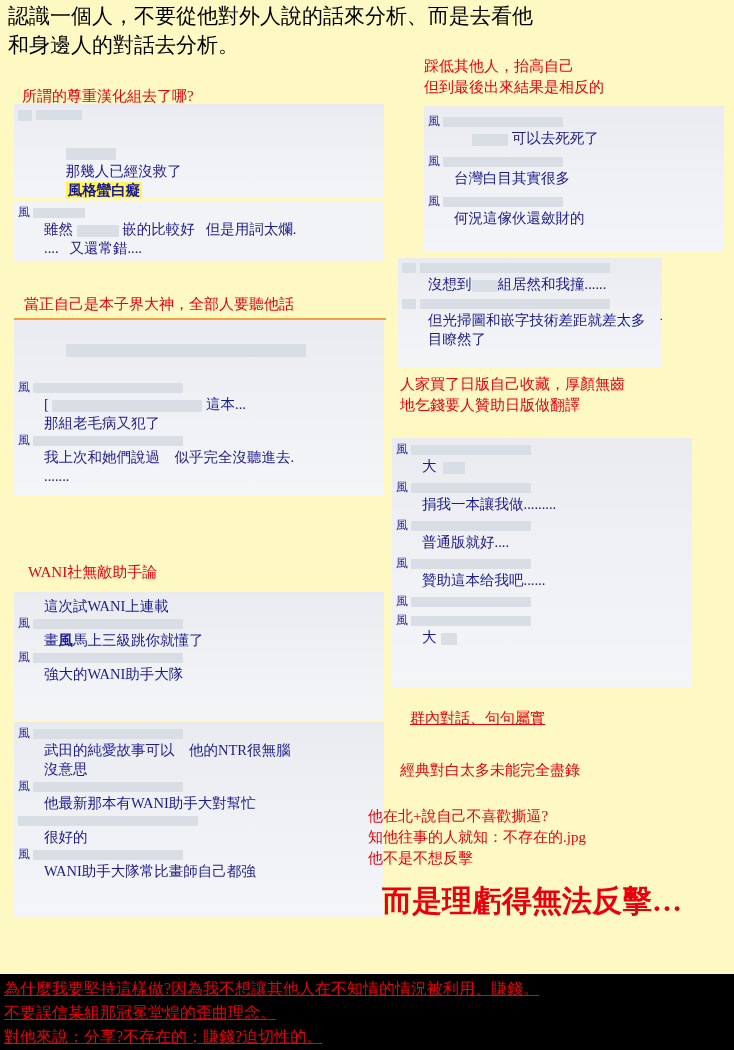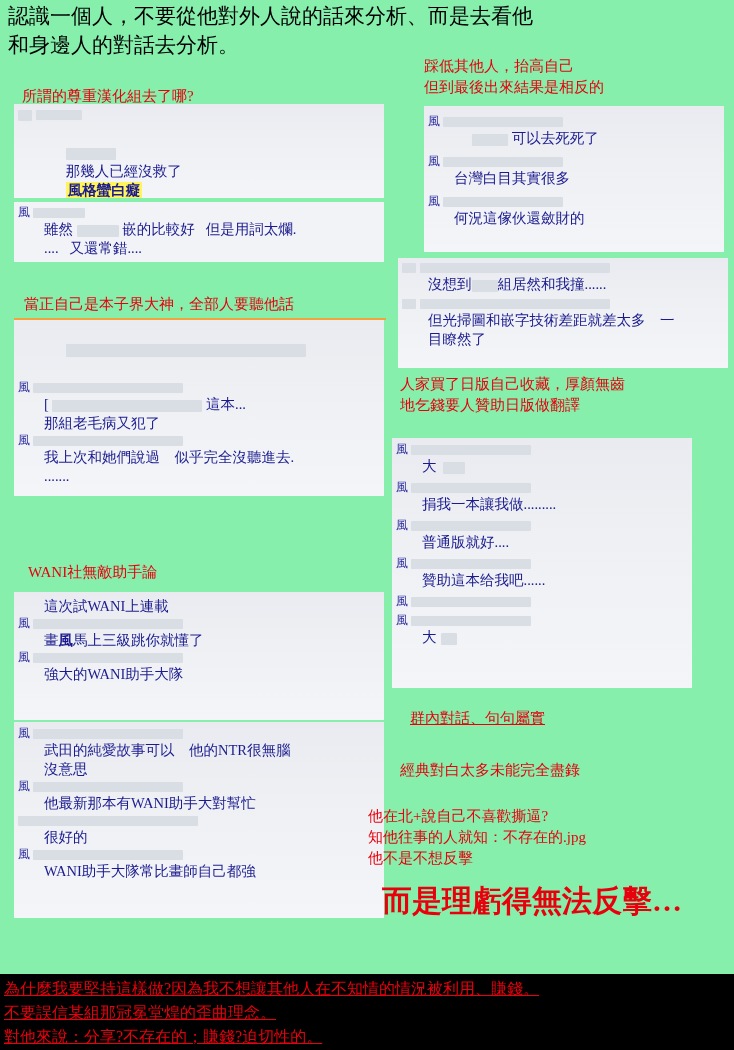--- a/index.html
+++ b/index.html
@@ -11,21 +11,21 @@
     width: 734px;
     height: 1050px;
     position: relative;
     font-family: "Liberation Serif", "DejaVu Serif", serif;
     overflow: hidden;
   }
   .page {
     position: relative;
     width: 734px;
     height: 1050px;
-    background: #86efac;
+    background: #fef9c3;
   }
   
   .header {
     position: absolute;
     left: 8px;
     top: 2px;
     width: 722px;
     font-size: 21px;
     line-height: 29px;
     color: #000000;
@@ -201,21 +201,21 @@
     <div class="name" style="margin-top:6px;">
       <span>風</span><span class="blur" style="width:120px;height:10px;margin-left:3px;"></span>
     </div>
     <div class="msg">台灣白目其實很多</div>
     <div class="name" style="margin-top:6px;">
       <span>風</span><span class="blur" style="width:120px;height:10px;margin-left:3px;"></span>
     </div>
     <div class="msg">何況這傢伙還斂財的</div>
   </div>
 
-  <div class="shot grad" style="left:398px; top:258px; width:330px; height:110px;">
+  <div class="shot grad" style="left:398px; top:258px; width:264px; height:110px;">
     <div class="name" style="margin-top:2px;">
       <span class="blur" style="width:14px;height:10px;"></span><span class="blur" style="width:190px;height:10px;margin-left:4px;"></span>
     </div>
     <div class="msg">沒想到<span class="blur" style="width:26px;height:12px;"></span>組居然和我撞......</div>
     <div class="name" style="margin-top:2px;">
       <span class="blur" style="width:14px;height:10px;"></span><span class="blur" style="width:190px;height:10px;margin-left:4px;"></span>
     </div>
     <div class="msg">但光掃圖和嵌字技術差距就差太多    一</div>
     <div class="msg">目瞭然了</div>
   </div>

